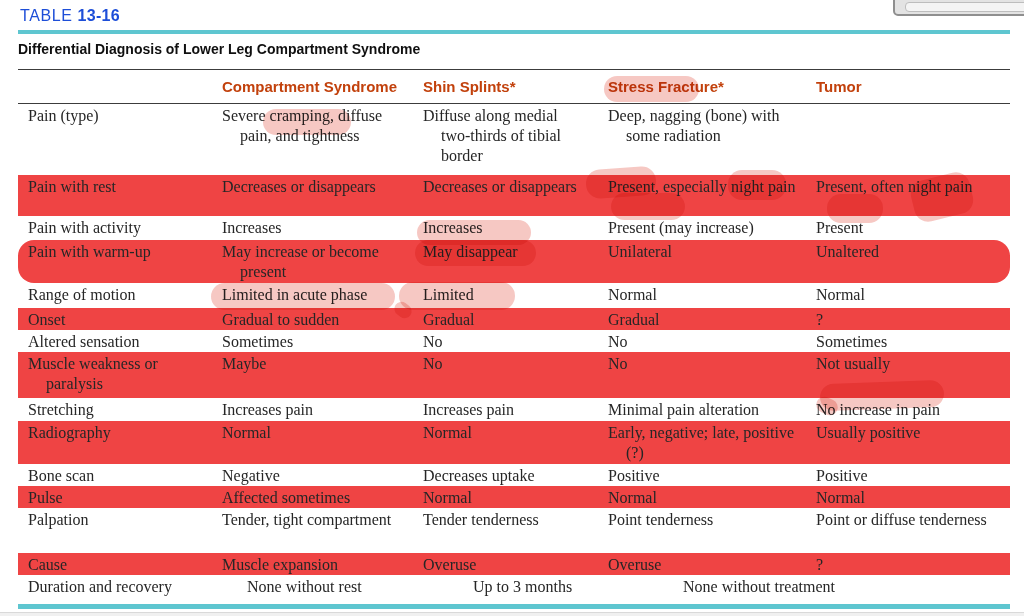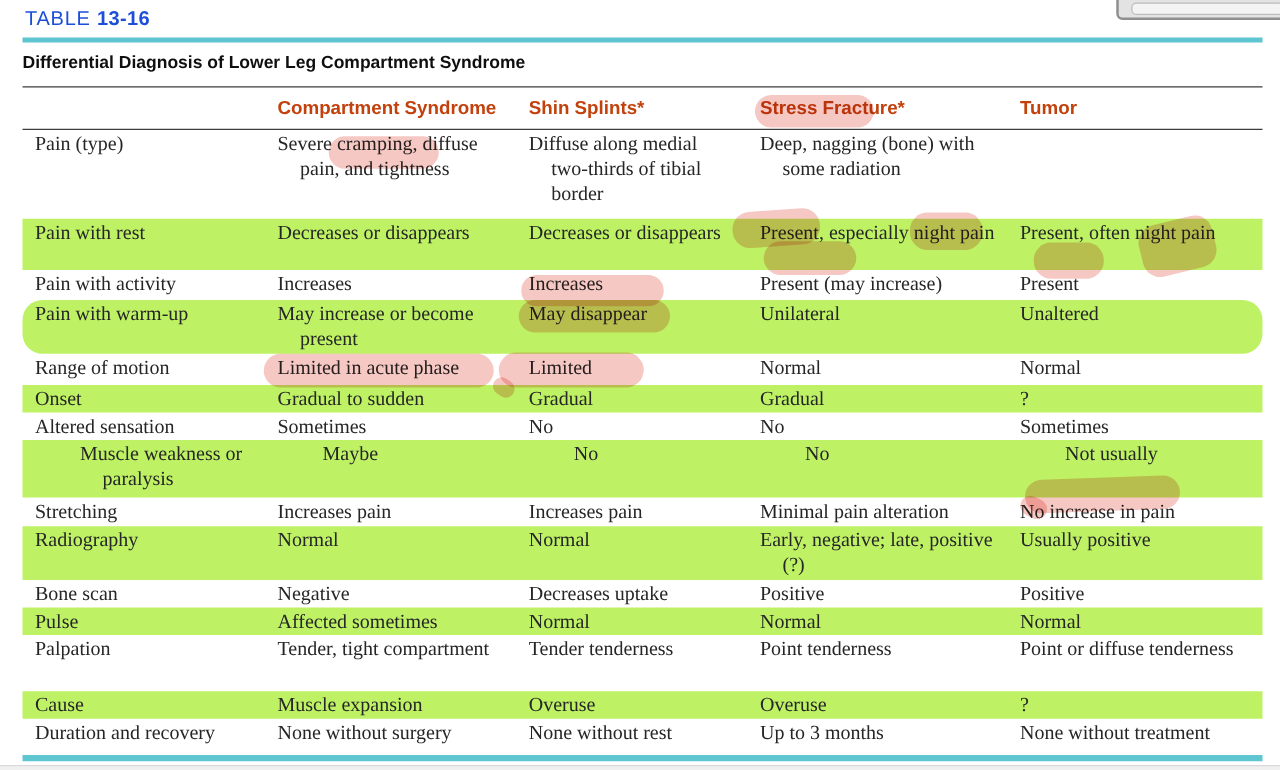--- a/index.html
+++ b/index.html
@@ -35,21 +35,21 @@
   .thead{
     position:absolute;left:18px;top:78px;width:992px;
     display:grid;grid-template-columns:204px 201px 185px 208px 194px;
     font-family:"Liberation Sans",sans-serif;font-weight:bold;font-size:15px;color:#c2410c;
   }
   .tbody{position:absolute;left:18px;top:104px;width:992px;}
   .trow{
     display:grid;grid-template-columns:204px 201px 185px 208px 194px;
     box-sizing:border-box;padding-top:2px;
   }
-  .trow.shaded{background:#bef264;}
+  .trow.shaded{background:#ef4444;}
   .cell{
     font-size:16px;line-height:20px;box-sizing:border-box;
     padding-left:18px;text-indent:-18px;
   }
   .lbl{padding-left:28px;text-indent:-18px;padding-right:8px;}
   .c1{padding-right:14px;}
   .c2{padding-right:24px;}
   .c3{padding-right:16px;}
   .c4{padding-right:10px;}
   #hl{position:absolute;left:0;top:0;width:1024px;height:616px;pointer-events:none;}
@@ -132,21 +132,21 @@
       <div class="cell c3">Gradual</div>
       <div class="cell c4">?</div>
     </div>
     <div class="trow" style="min-height: 20px;">
       <div class="cell lbl">Altered sensation</div>
       <div class="cell c1">Sometimes</div>
       <div class="cell c2">No</div>
       <div class="cell c3">No</div>
       <div class="cell c4">Sometimes</div>
     </div>
-    <div class="trow shaded" style="min-height: 46px; padding-left: 36px;">
+    <div class="trow shaded" style="min-height: 46px;">
       <div class="cell lbl">Muscle weakness or paralysis</div>
       <div class="cell c1">Maybe</div>
       <div class="cell c2">No</div>
       <div class="cell c3">No</div>
       <div class="cell c4">Not usually</div>
     </div>
     <div class="trow" style="min-height: 23px;">
       <div class="cell lbl">Stretching</div>
       <div class="cell c1">Increases pain</div>
       <div class="cell c2">Increases pain</div>
@@ -181,23 +181,22 @@
       <div class="cell c3">Point tenderness</div>
       <div class="cell c4">Point or diffuse tenderness</div>
     </div>
     <div class="trow shaded" style="min-height: 22px;">
       <div class="cell lbl">Cause</div>
       <div class="cell c1">Muscle expansion</div>
       <div class="cell c2">Overuse</div>
       <div class="cell c3">Overuse</div>
       <div class="cell c4">?</div>
     </div>
-    <div class="trow" style="min-height: 28px;">
+    <div class="trow" style="min-height: 28px; gap: 25px;">
       <div class="cell lbl">Duration and recovery</div>
-      <div class="cell c1">None without surgery</div>
       <div class="cell c2">None without rest</div>
       <div class="cell c3">Up to 3 months</div>
       <div class="cell c4">None without treatment</div>
     </div>
   </div>
 
 <div class="rule-teal bottom"></div>
 <div class="bottom-strip"></div>
 
 <div id="hl">

